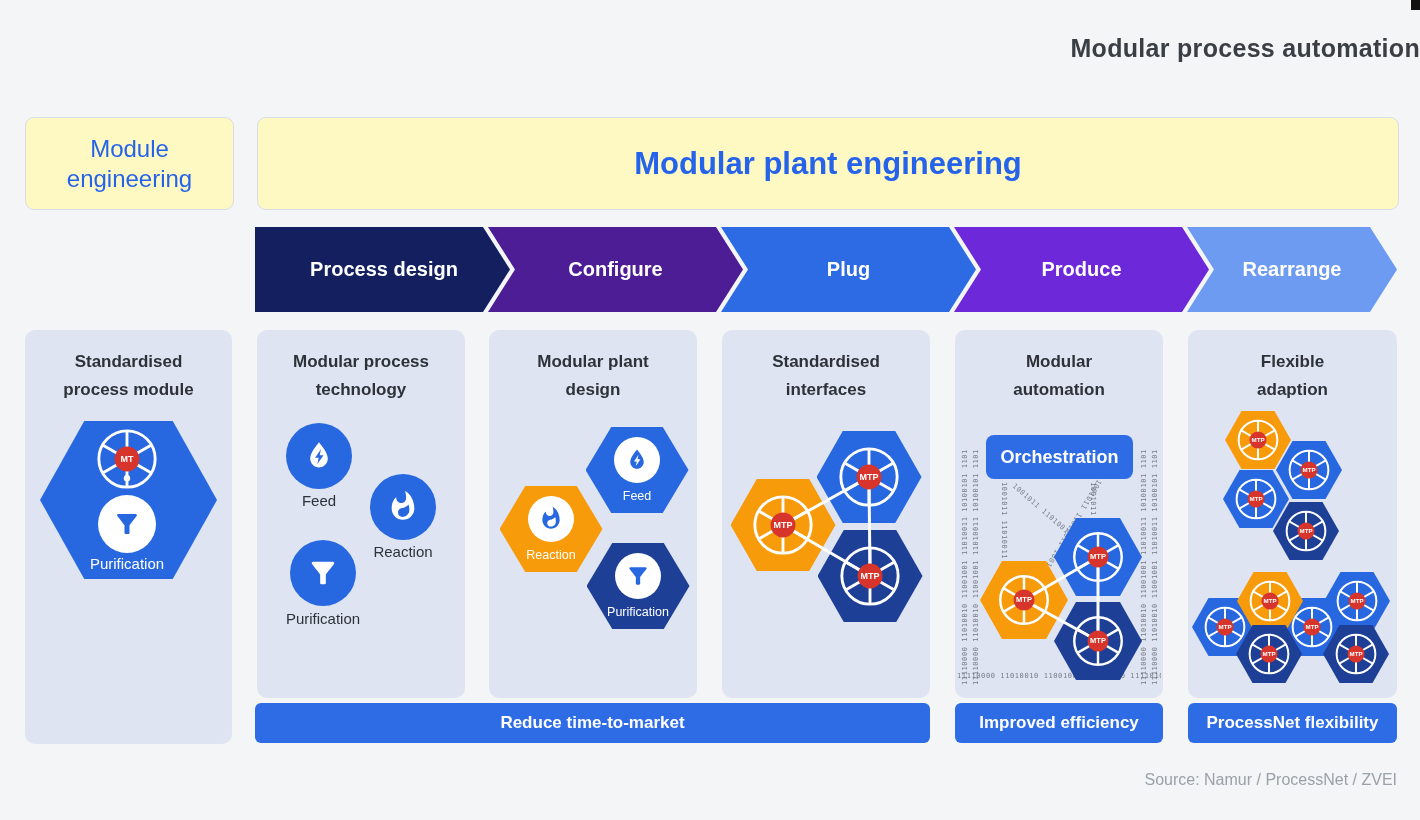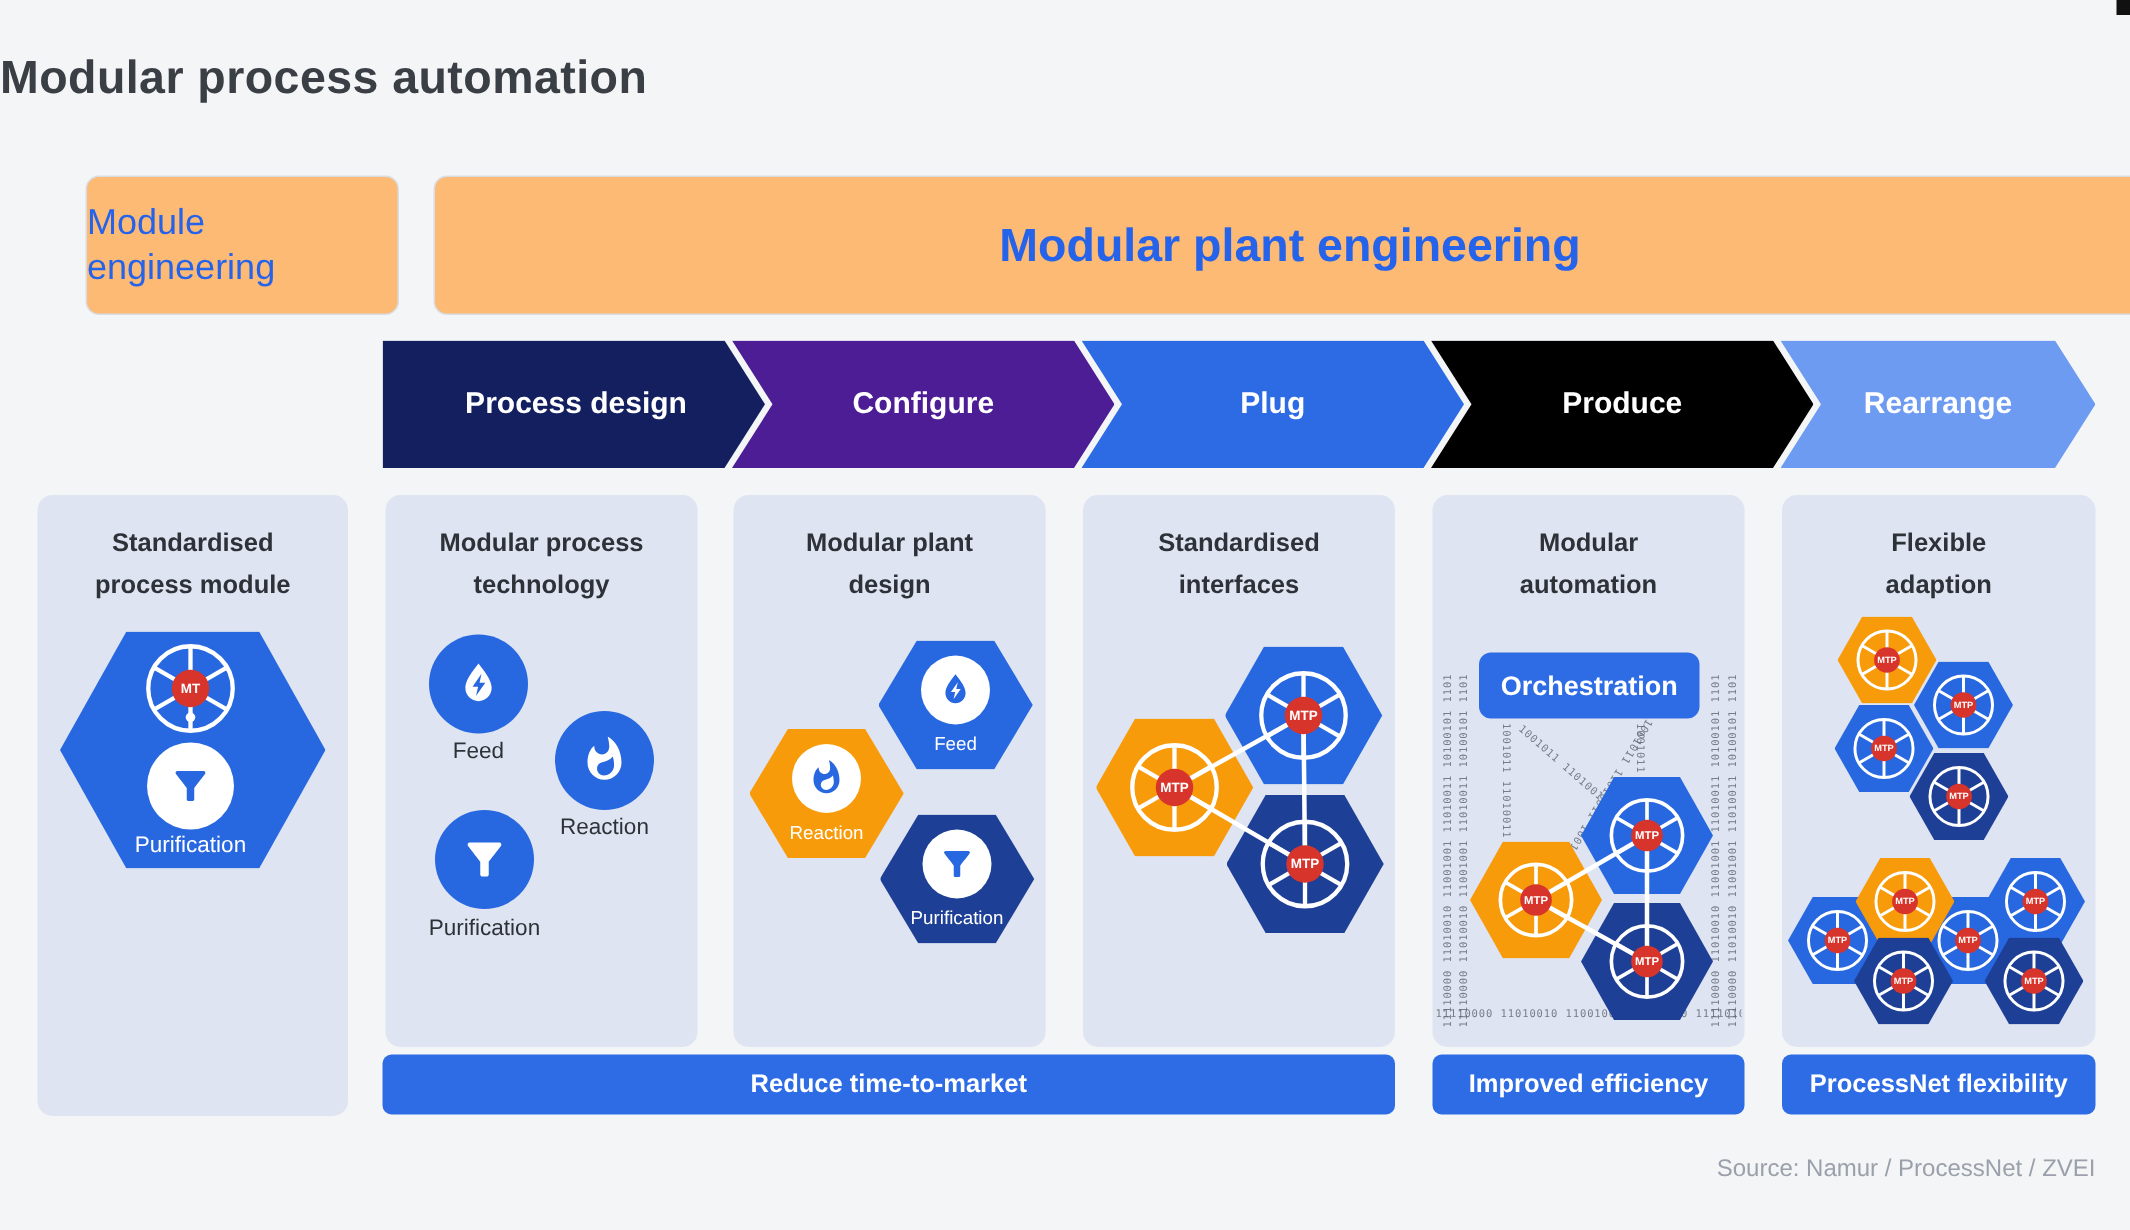--- a/index.html
+++ b/index.html
@@ -1,23 +1,23 @@
 <!DOCTYPE html>
 <html style="--bg: #f4f5f6; --panel: #dee4f1; --box-border: #d8dde6; --title-text: #3a3e45; --col-text: #2e3238; --blue-text: #2563eb; --bar-blue: #2e6ce6; --source-gray: #9aa1aa; --binary-gray: #5d646e;"><head>
 <meta charset="utf-8">
 <style>
   html,body{margin:0;padding:0;}
   body{font-family:"Liberation Sans",sans-serif;background:#f4f5f6;}
   #stage{position:relative;width:1420px;height:820px;background:var(--bg,#f4f5f6);overflow:hidden;}
 
-  .page-title{position:absolute;left:0;top:34px;width:100%;text-align:left;
-    font-size:31px;font-weight:700;color:var(--title-text);letter-spacing:.3px;}
-
-  .eng-box{position:absolute;top:117px;background:#fdba74;border:1.5px solid var(--box-border);
-    border-radius:9px;display:flex;align-items:center;justify-content:center;text-align:left;margin-left:32px;}
+  .page-title{position:absolute;left:0;top:34px;width:100%;text-align:right;
+    font-size:25px;font-weight:700;color:var(--title-text);letter-spacing:.3px;}
+
+  .eng-box{position:absolute;top:117px;background:#fef9c3;border:1.5px solid var(--box-border);
+    border-radius:9px;display:flex;align-items:center;justify-content:center;text-align:center;}
   .eng-box.small{left:25px;width:207px;height:91px;font-size:24px;line-height:30px;font-weight:500;color:var(--blue-text);}
   .eng-box.large{left:257px;width:1140px;height:91px;font-size:31px;font-weight:600;color:var(--blue-text);}
 
   .chevron{position:absolute;top:227px;height:85px;display:flex;align-items:center;justify-content:center;
     color:#fff;font-size:20px;font-weight:700;
     clip-path:polygon(0 0, calc(100% - 27px) 0, 100% 50%, calc(100% - 27px) 100%, 0 100%, 27px 50%);
     padding:0 27px;box-sizing:border-box;}
   .chevron.first{clip-path:polygon(0 0, calc(100% - 27px) 0, 100% 50%, calc(100% - 27px) 100%, 0 100%);padding-left:0;}
 
   .panel{position:absolute;top:330px;background:var(--panel);border-radius:10px;}
@@ -68,21 +68,21 @@
 
   <div class="chevron first" style="left: 255px; width: 255px; background: rgb(20, 31, 96); padding-left: 30px;">
       <span>Process design</span>
     </div>
   <div class="chevron" style="left: 488px; width: 255px; background: #4c1d95;">
       <span>Configure</span>
     </div>
   <div class="chevron" style="left: 721px; width: 255px; background: rgb(45, 107, 229);">
       <span>Plug</span>
     </div>
-  <div class="chevron" style="left: 954px; width: 255px; background: #000000;">
+  <div class="chevron" style="left: 954px; width: 255px; background: #6d28d9;">
       <span>Produce</span>
     </div>
   <div class="chevron" style="left: 1187px; width: 210px; background: rgb(110, 155, 242);">
       <span>Rearrange</span>
     </div>
 
   <div class="panel" style="left:25px;width:207px;height:414px;">
     <div class="col-title" style="max-width:170px">Standardised process module</div>
   </div>
   <div class="panel" style="left:257px;width:208px;height:368px;">

